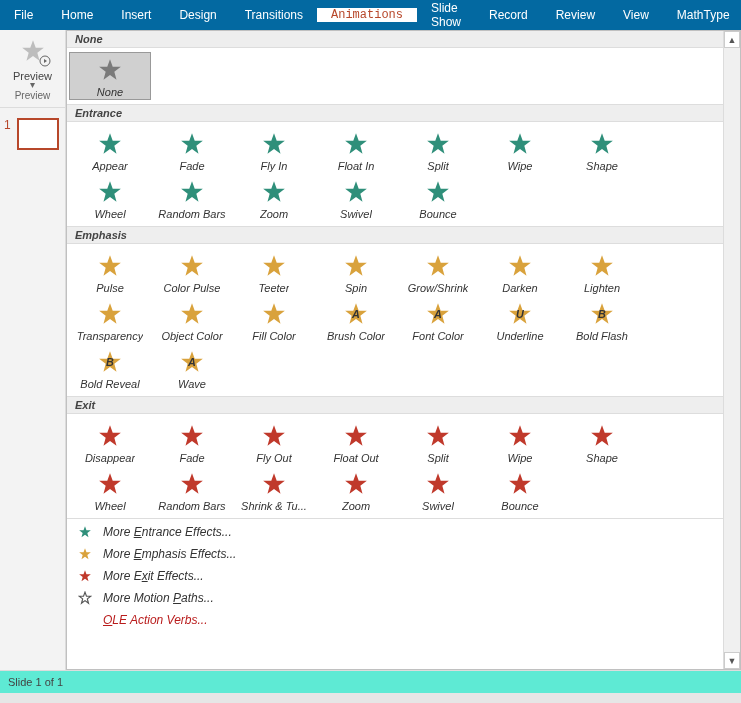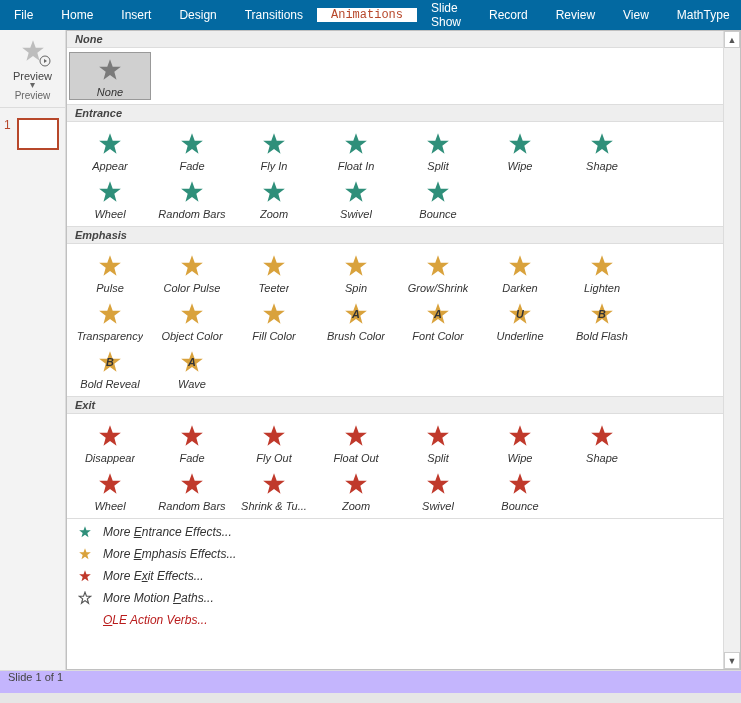--- a/index.html
+++ b/index.html
@@ -34,21 +34,21 @@
   .anim-item { width: 82px; display: flex; flex-direction: column; align-items: center; padding: 4px 0 2px 0; cursor: pointer; }
   .anim-item.selected { background: #d0d0d0; border: 1px solid #999; padding:3px 0 1px 0; }
   .anim-label { font-size: 11px; color: #333; margin-top: 2px; white-space: nowrap; overflow: hidden; text-overflow: ellipsis; max-width: 78px; text-align:center;}
   .anim-icon { width: 28px; height: 28px; display: flex; align-items: center; justify-content: center; }
 
   .more-list { border-top: 1px solid #ddd; padding: 2px 0; text-align: center; }
   .more-item { display: flex; align-items: center; gap: 10px; padding: 3px 10px; font-size: 12px; color: #333; cursor: pointer; }
   .more-item.disabled { color: #b91c1c; cursor: default; }
   .more-icon { width: 16px; height: 16px; display:flex; align-items:center; justify-content:center; }
 
-  .status-bar { height: 23px; background: #c4b5fd; border-top: 1px solid #dcdcdc; font-size: 11px; color: #444; display: flex; padding: 0 8px; }
+  .status-bar { height: 23px; background: #5eead4; border-top: 1px solid #dcdcdc; font-size: 11px; color: #444; display: flex; align-items: center; padding: 0 8px; }
 
   .u { text-decoration: underline; }
 </style>
 </head>
 <body>
 
 <div class="ribbon-tabs" id="ribbon-tabs">
     <div class="ribbon-tab">File</div>
     <div class="ribbon-tab">Home</div>
     <div class="ribbon-tab">Insert</div>

